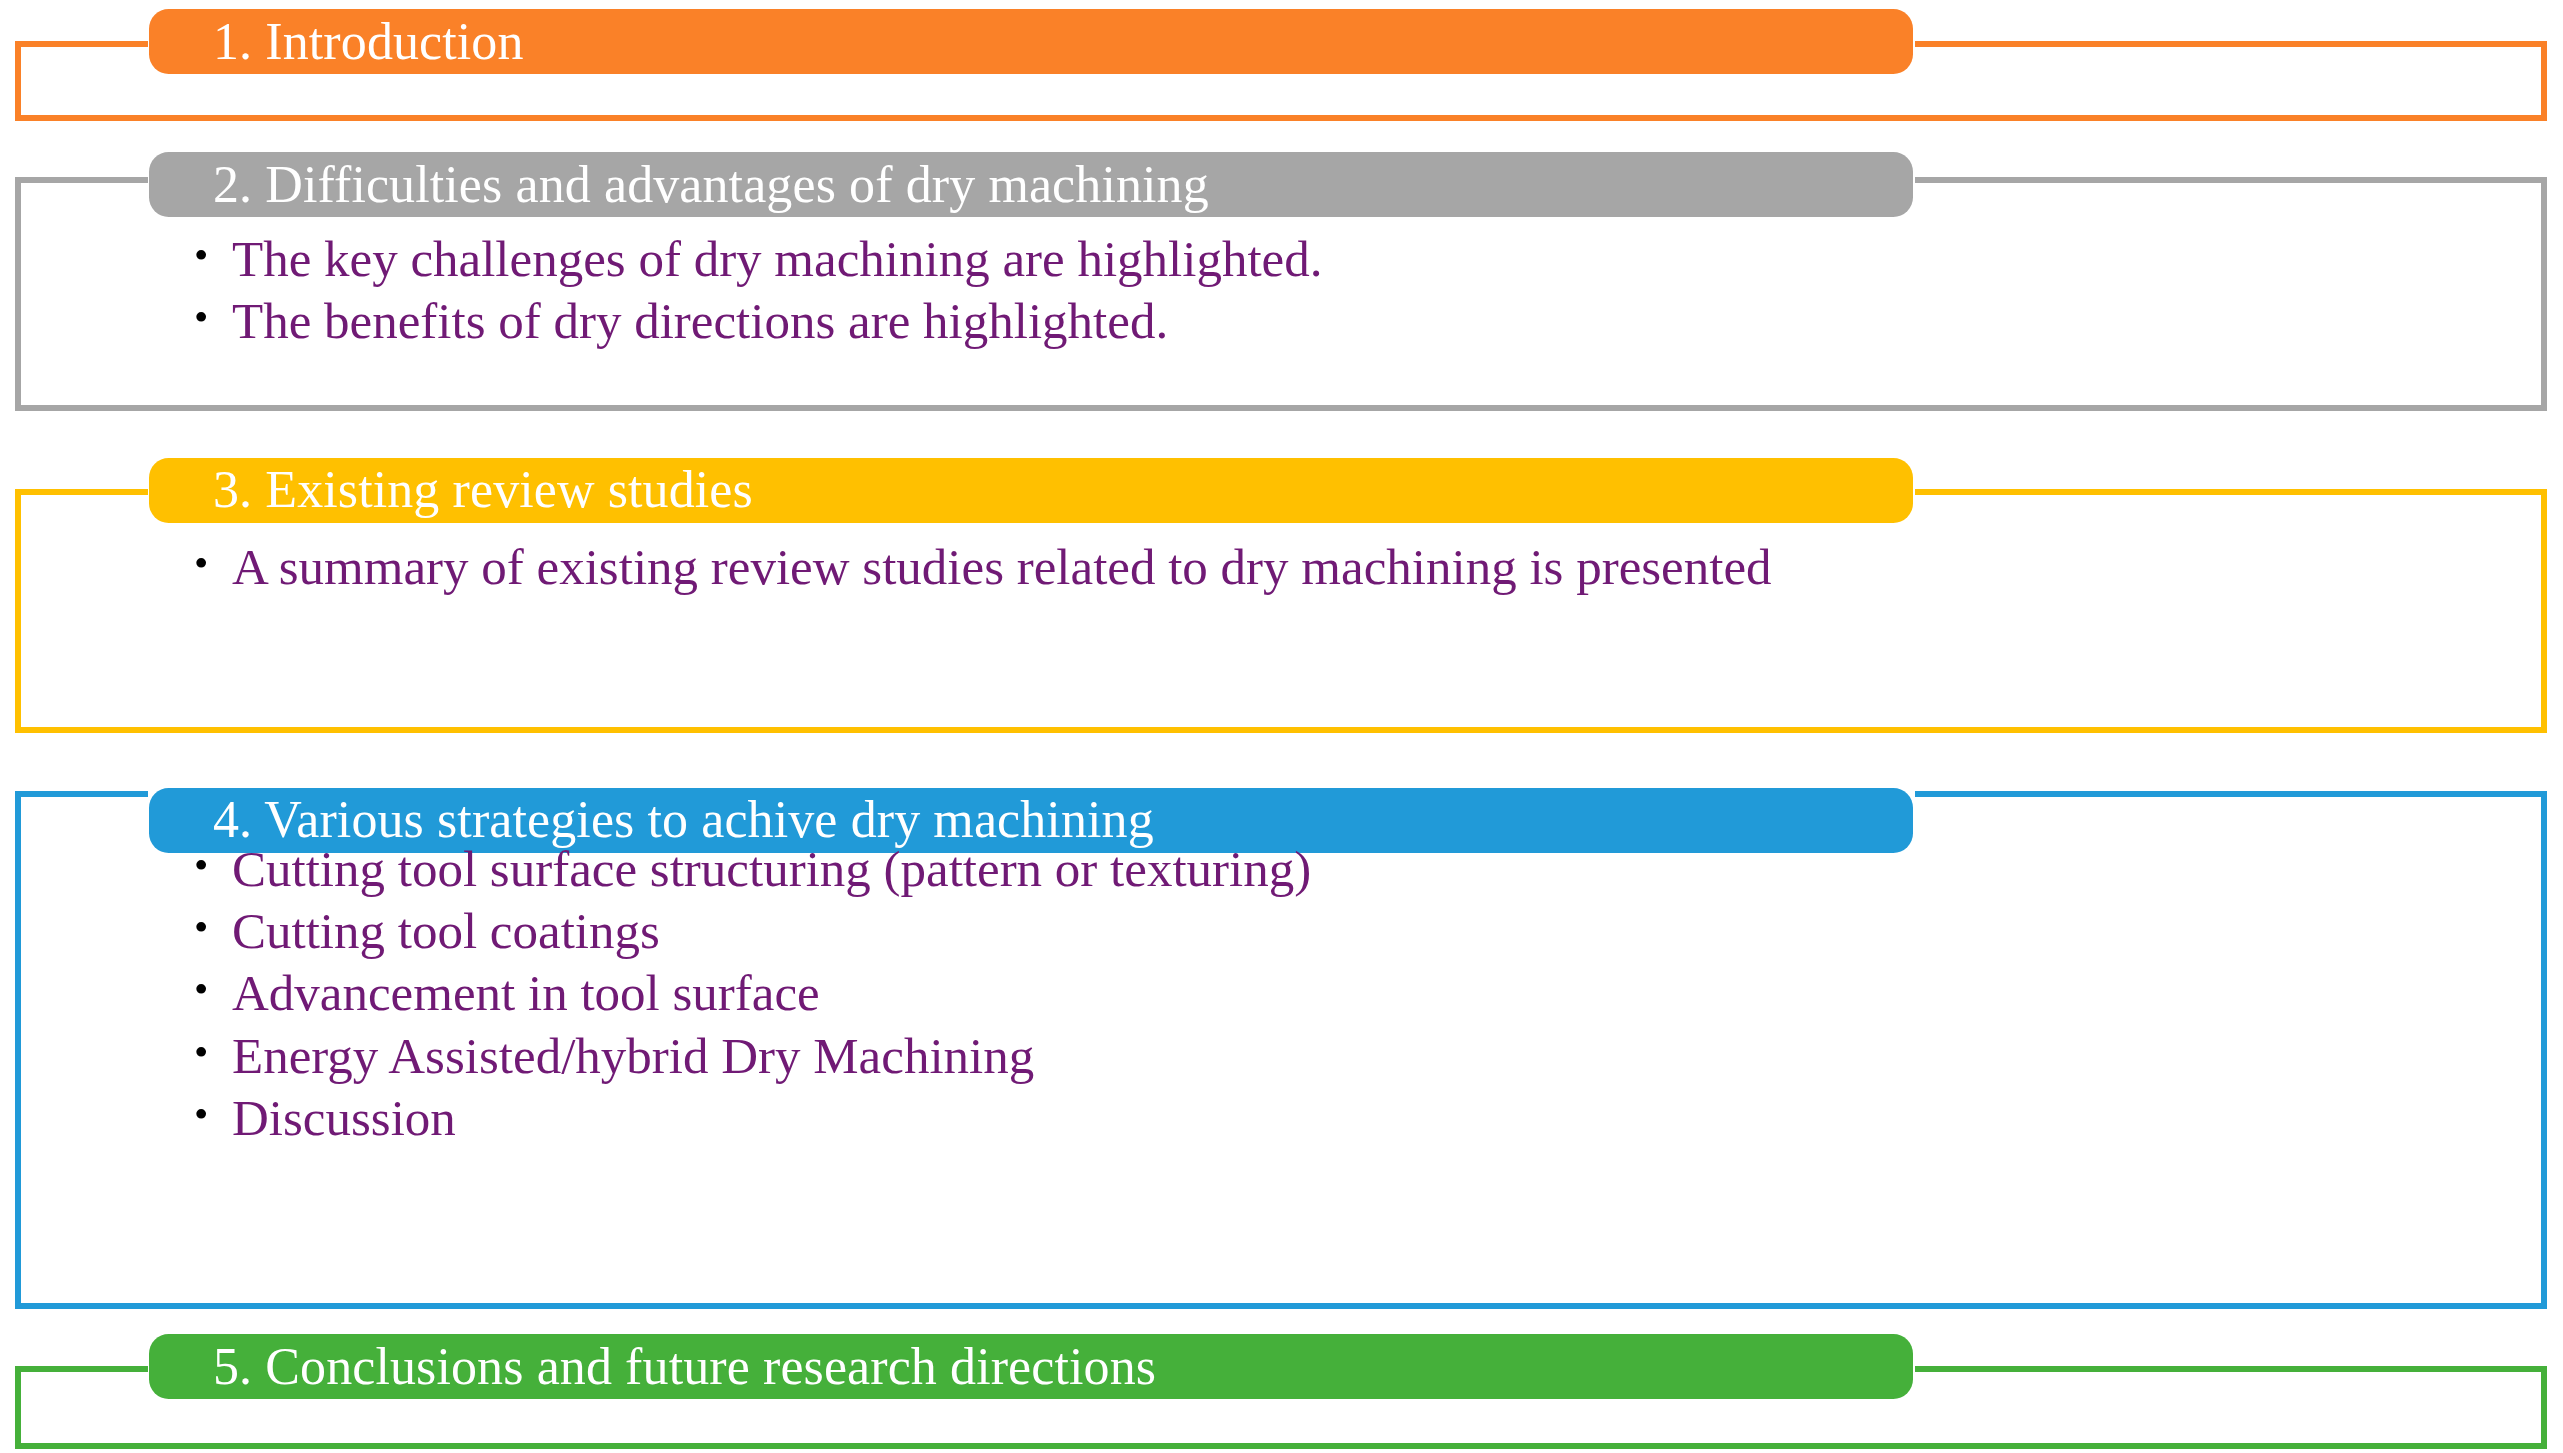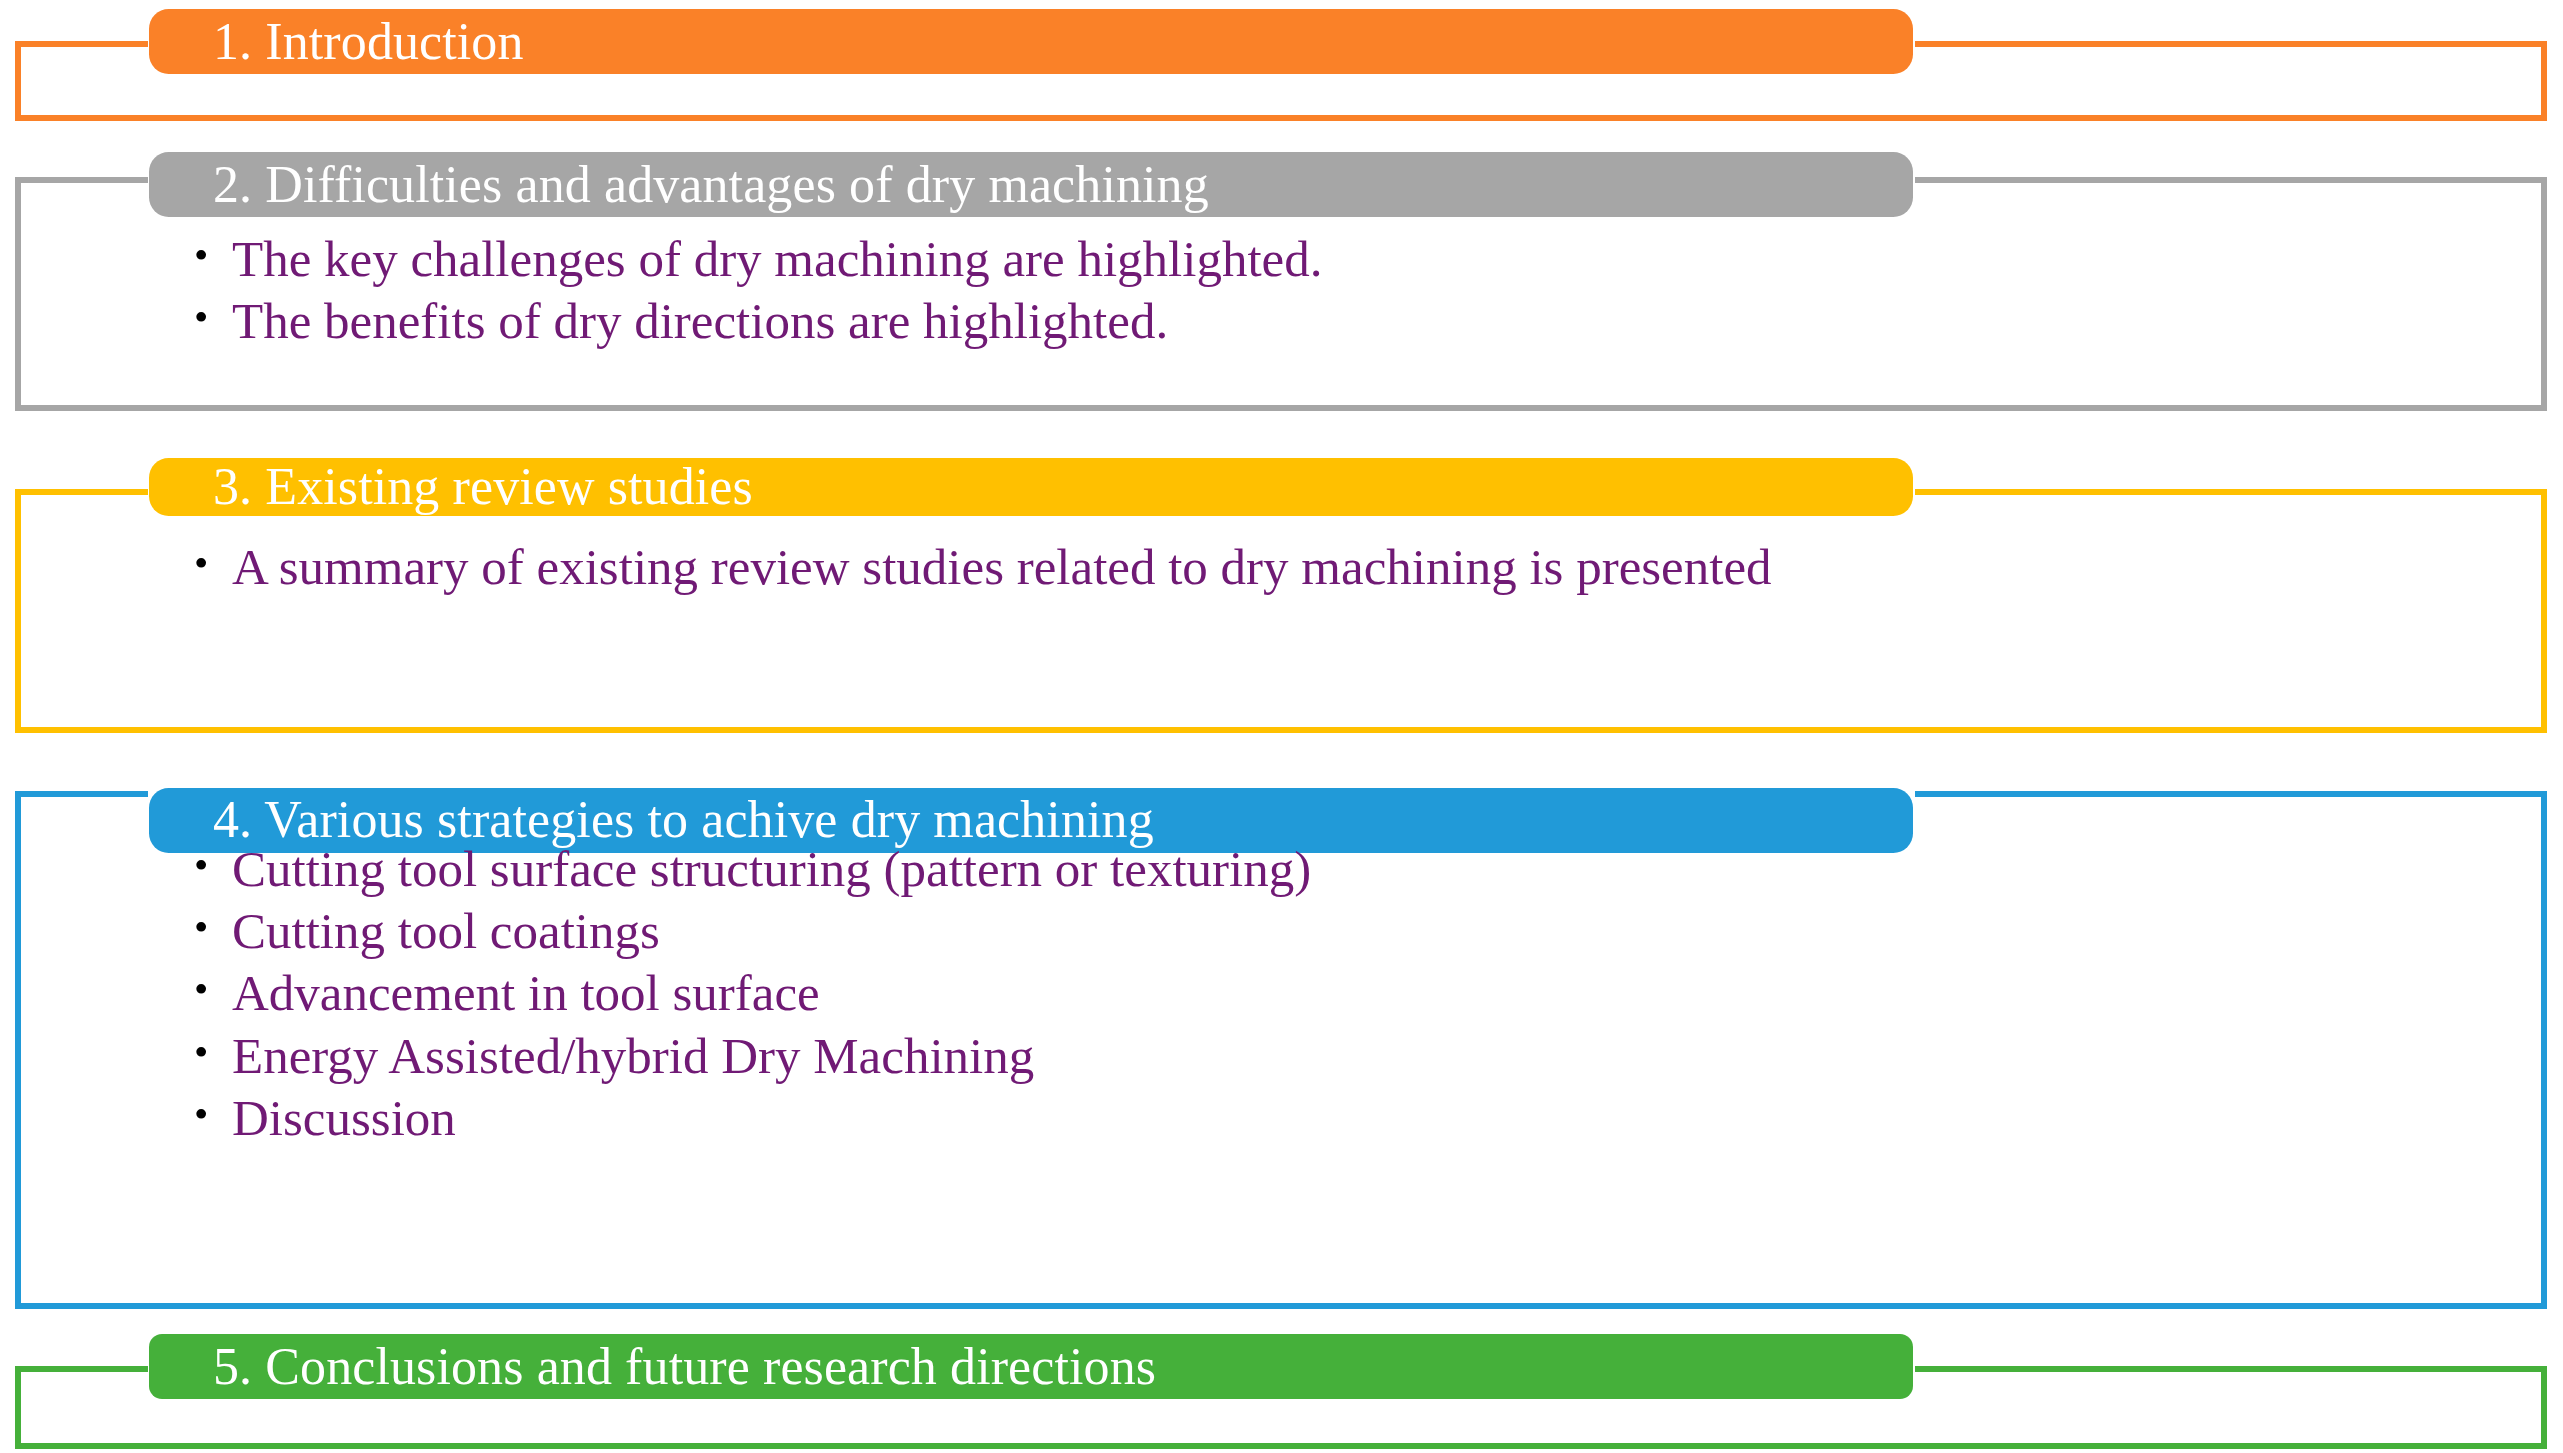--- a/index.html
+++ b/index.html
@@ -112,35 +112,35 @@
   #sec-2 .outline    { top: 39px; height: 234px; }
   #sec-2 .rule-left  { top: 39px; }
   #sec-2 .rule-right { top: 39px; }
   #sec-2 .banner     { top: 14px; height: 65px; }
   #sec-2 .bullets    { top: 90px; }
 
   #sec-3 { top: 448px;  height: 285px; }
   #sec-3 .outline    { top: 41px; height: 244px; }
   #sec-3 .rule-left  { top: 41px; }
   #sec-3 .rule-right { top: 41px; }
-  #sec-3 .banner     { top: 9.8px; height: 58px; }
+  #sec-3 .banner     { top: 9.8px; height: 65px; }
   #sec-3 .bullets    { top: 88px; }
 
   #sec-4 { top: 750px; height: 559px; }
   #sec-4 .outline    { top: 41px; height: 518px; }
   #sec-4 .rule-left  { top: 41px; }
   #sec-4 .rule-right { top: 41px; }
   #sec-4 .banner     { top: 9.8px; height: 65px; }
   #sec-4 .bullets    { top: 88px; }
 
   #sec-5 { top: 1325px; height: 124px; }
   #sec-5 .outline    { top: 41px; height: 83px; }
   #sec-5 .rule-left  { top: 41px; }
   #sec-5 .rule-right { top: 41px; }
-  #sec-5 .banner     { top: 9px; height: 65px; border-radius: 13px; }
+  #sec-5 .banner     { top: 9px; height: 65px; }
 </style>
 </head>
 <body>
 
 <div id="root">
 
   <div class="section" id="sec-1">
     <div class="outline" style="border-color: transparent rgb(250, 129, 40) rgb(250, 129, 40);"></div>
     <div class="rule-left" style="background: rgb(250, 129, 40);"></div>
     <div class="rule-right" style="background: rgb(250, 129, 40);"></div>

